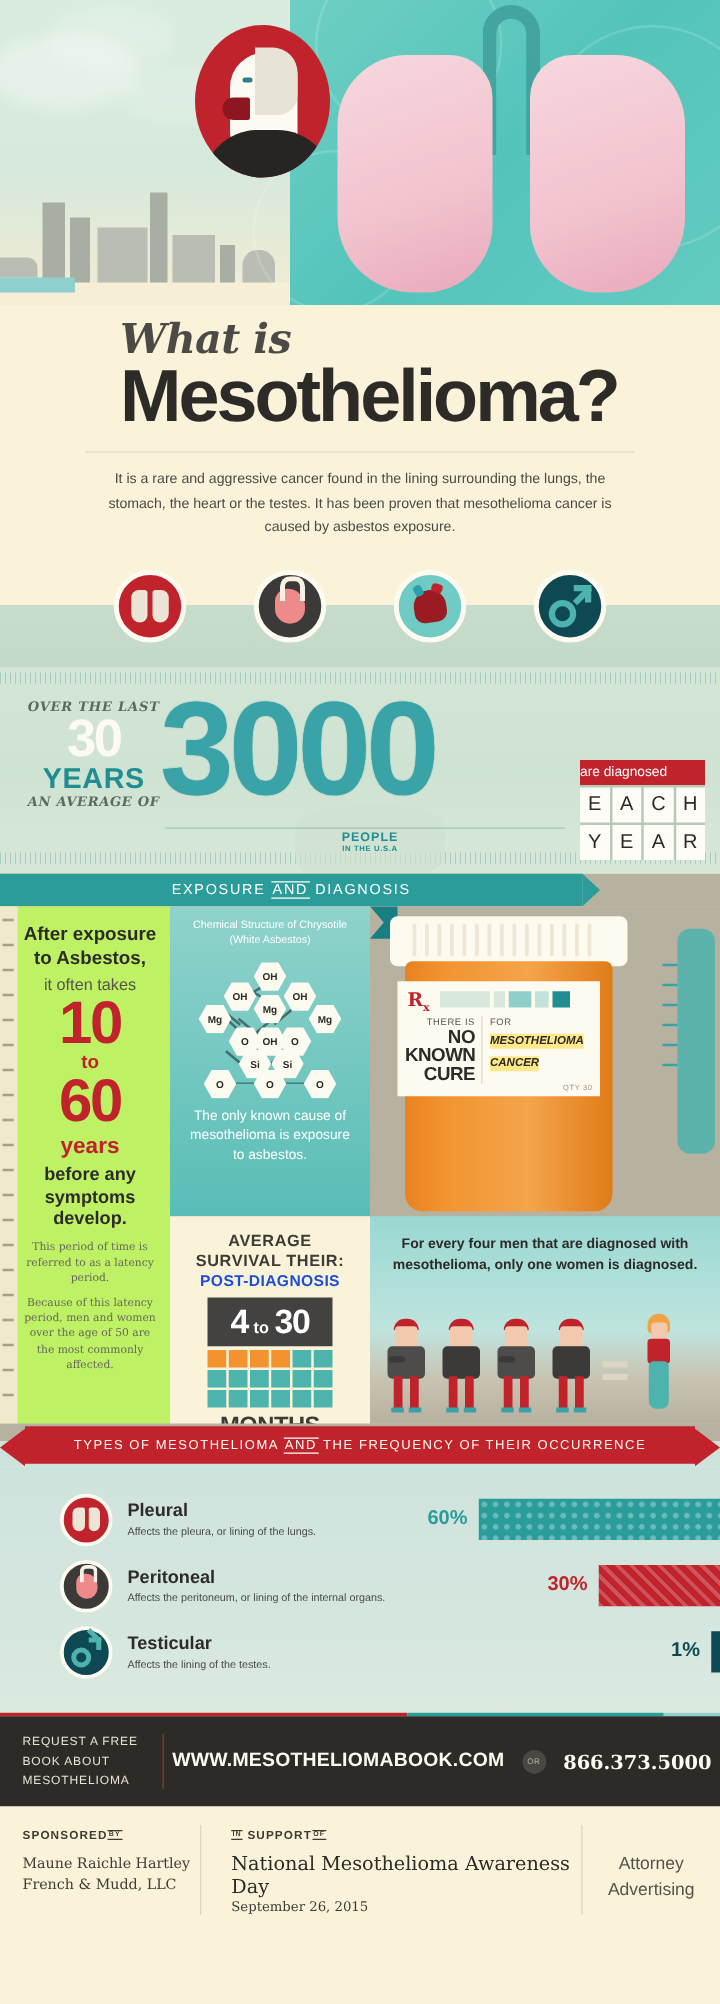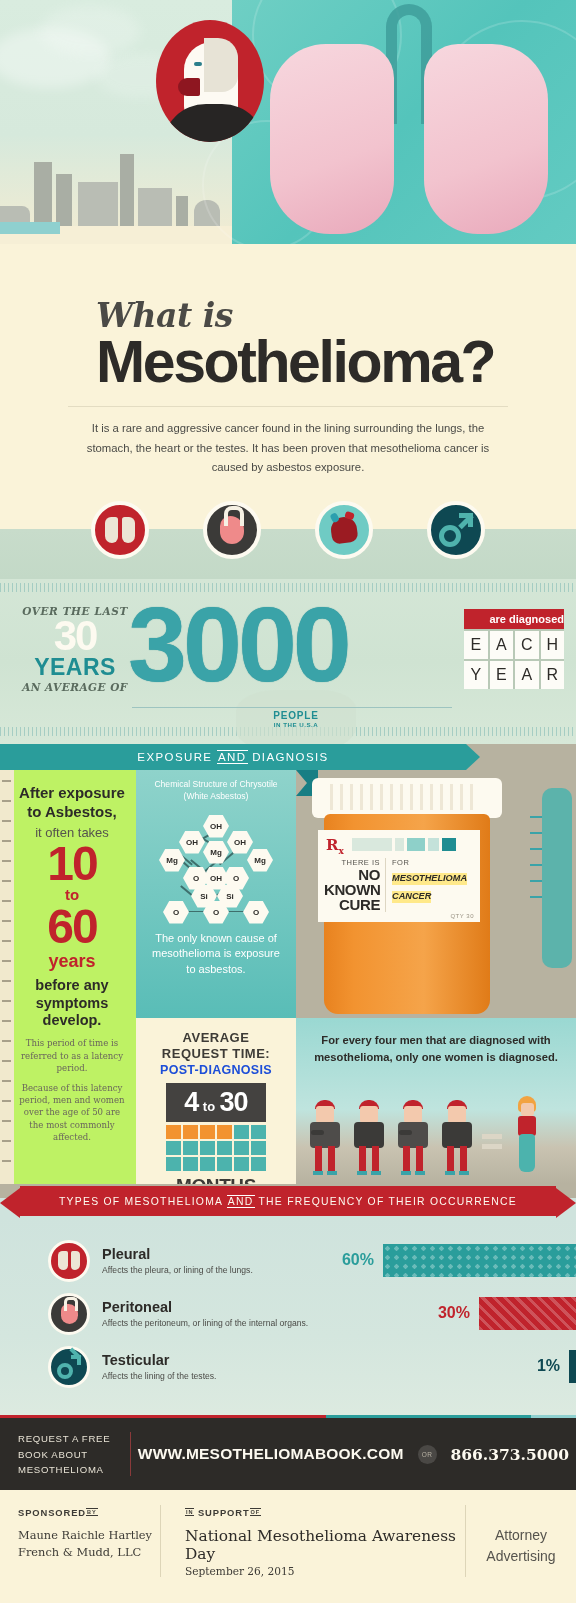--- a/index.html
+++ b/index.html
@@ -39,21 +39,21 @@
     background:#e7e3d6; border-radius:0 20px 16px 0; }
   .eye { position:absolute; left:38px; top:42px; width:8px; height:4px; background:#2c7f8c; border-radius:2px; }
   .mouth { position:absolute; left:22px; top:58px; width:22px; height:18px;
     background:#8e1620; border-radius:10px 2px 2px 10px; }
   .shoulder { position:absolute; left:6px; bottom:-6px; width:104px; height:44px;
     background:#272524; border-radius:50px 50px 0 0; }
 
   
   .title-block { background:#faf3d9; padding:10px 0 6px 0; position:relative; }
   .t-what { font-family:"DejaVu Serif", serif; font-style:italic; font-weight:bold;
-    font-size:33px; color:#4b4a46; padding-left:96px; letter-spacing:-.5px; line-height:1.0;margin-top:45px; }
+    font-size:33px; color:#4b4a46; padding-left:96px; letter-spacing:-.5px; line-height:1.0; }
   .t-meso { font-family:"Liberation Sans", sans-serif; font-weight:bold;
     font-size:59px; color:#2d2b28; padding-left:96px; letter-spacing:-2.4px; line-height:1.02; }
   .divider { width:440px; height:1px; background:#e3dcc2; margin:14px auto 0 auto; }
   .intro { width:420px; margin:12px auto 0 auto; text-align:center;
     font-family:"Liberation Sans", sans-serif; font-size:11.3px; color:#4a4a46; line-height:1.72; }
 
   
   .organ-strip { position:relative; height:96px; background:linear-gradient(180deg,#faf3d9 0%,#faf3d9 48%,#c8dccb 48%,#c3d9c7 100%); }
   .organs { display:flex; justify-content:center; gap:54px; padding-top:18px; }
   .organ { width:58px; height:58px; border-radius:50%; border:4px solid #fdfaf0;
@@ -101,22 +101,22 @@
   .b3-avg { font-family:"DejaVu Serif", serif; font-style:italic; font-weight:bold;
     font-size:10.5px; color:#5a6b5e; letter-spacing:.5px; margin-top:2px; }
   .big3000 { position:absolute; left:128px; top:12px; font-weight:bold; font-size:106px;
     color:#3aa3a8; letter-spacing:-4px; line-height:1; font-family:"Liberation Sans", sans-serif;
     text-shadow:0 0 1px #2d9197; }
   .b3-rule { position:absolute; left:132px; top:128px; width:320px; height:1px; background:#9dc4c0; }
   .b3-people { position:absolute; left:236px; top:131px; width:120px; text-align:center; }
   .b3-people .p1 { font-weight:bold; font-size:10px; color:#1f8d92; letter-spacing:.8px; }
   .b3-people .p2 { font-weight:bold; font-size:6.2px; color:#1f8d92; letter-spacing:.5px; }
   .b3-right { position:absolute; right:12px; top:30px; width:100px; }
-  .diag-box { background:#c0232c; color:#fff; font-weight:bold; font-size:11px;
-    text-align:right; padding:4px 0; }
+  .diag-box { background:#c0232c; color:#fff; font-weight:normal; font-size:11px;
+    text-align:left; padding:4px 0;margin-top:44px; }
   .letters { display:grid; grid-template-columns:repeat(4,1fr); gap:2px; background:#b9c9b7; padding:2px 0 0 0; }
   .letters span { background:#fdfcf7; color:#2d2b28; font-size:16px; text-align:center;
     padding:5px 0; font-family:"Liberation Sans", sans-serif; }
 
   
   .exp-hdr { position:relative; height:26px; background:#b7b2a0; }
   .exp-bar { position:absolute; left:0; top:0; width:466px; height:26px; background:#2a9d9b;
     display:flex; align-items:center; justify-content:center; }
   .exp-bar:after { content:""; position:absolute; right:-14px; top:0; border-left:14px solid #2a9d9b;
     border-top:13px solid transparent; border-bottom:13px solid transparent; }
@@ -504,21 +504,21 @@
         <div class="hexw" style="left:102px;top:94px;">
             <b>O</b>
           </div>
       </div>
       <div class="cm-b">The only known cause of mesothelioma is exposure to asbestos.</div>
     </div>
 
     <div class="col-mid2">
       <div class="st-t">
         <div class="st-1">AVERAGE</div>
-        <div class="st-1">REQUEST TIME:</div>
+        <div class="st-1">SURVIVAL THEIR:</div>
         <div class="st-2">POST-DIAGNOSIS</div>
       </div>
       <div class="st-box">
         <span class="n">4</span>
         <span class="t">to</span>
         <span class="n">30</span>
       </div>
       <div class="grid18">
         <i class="on"></i>
           <i class="on"></i>

